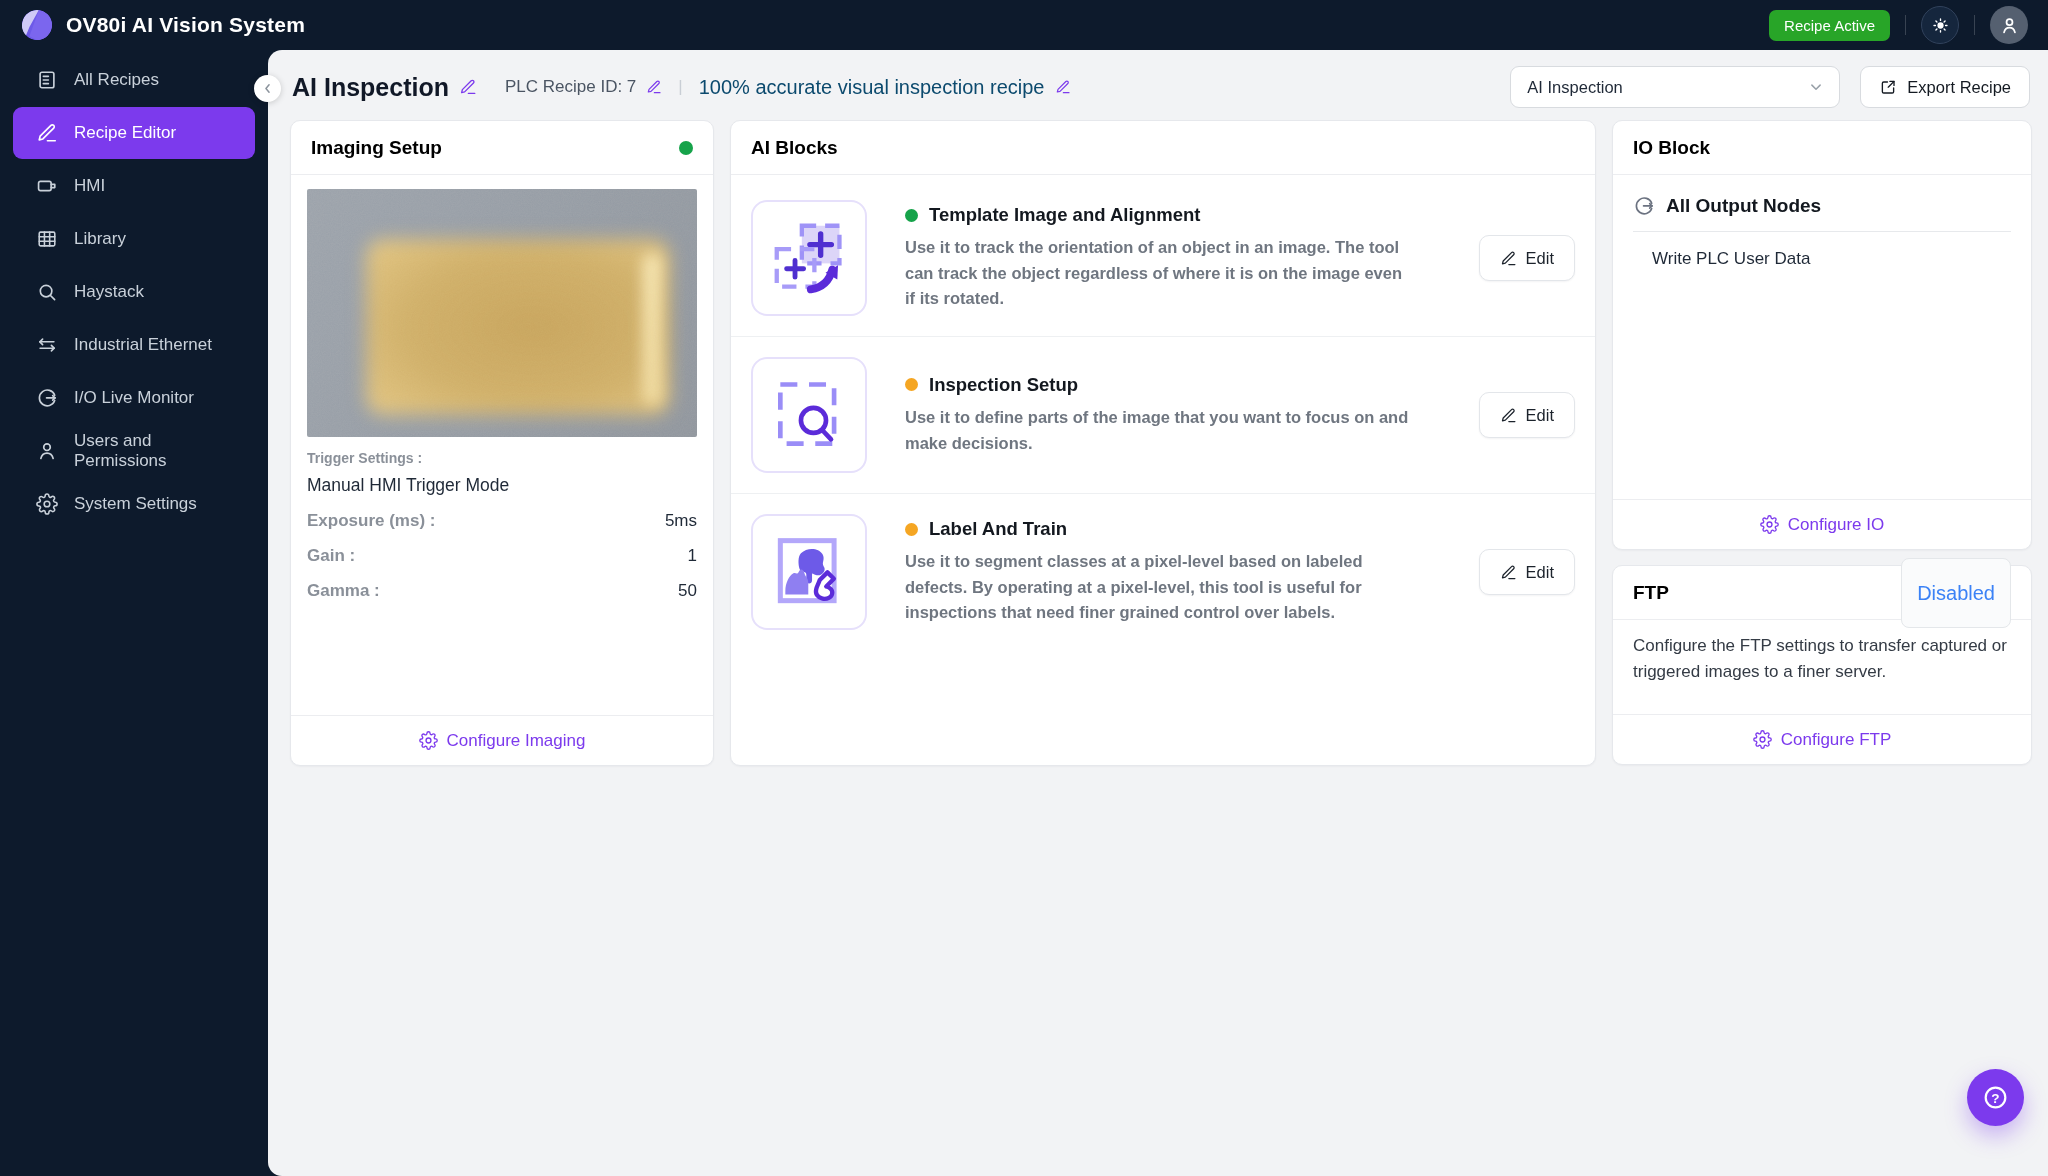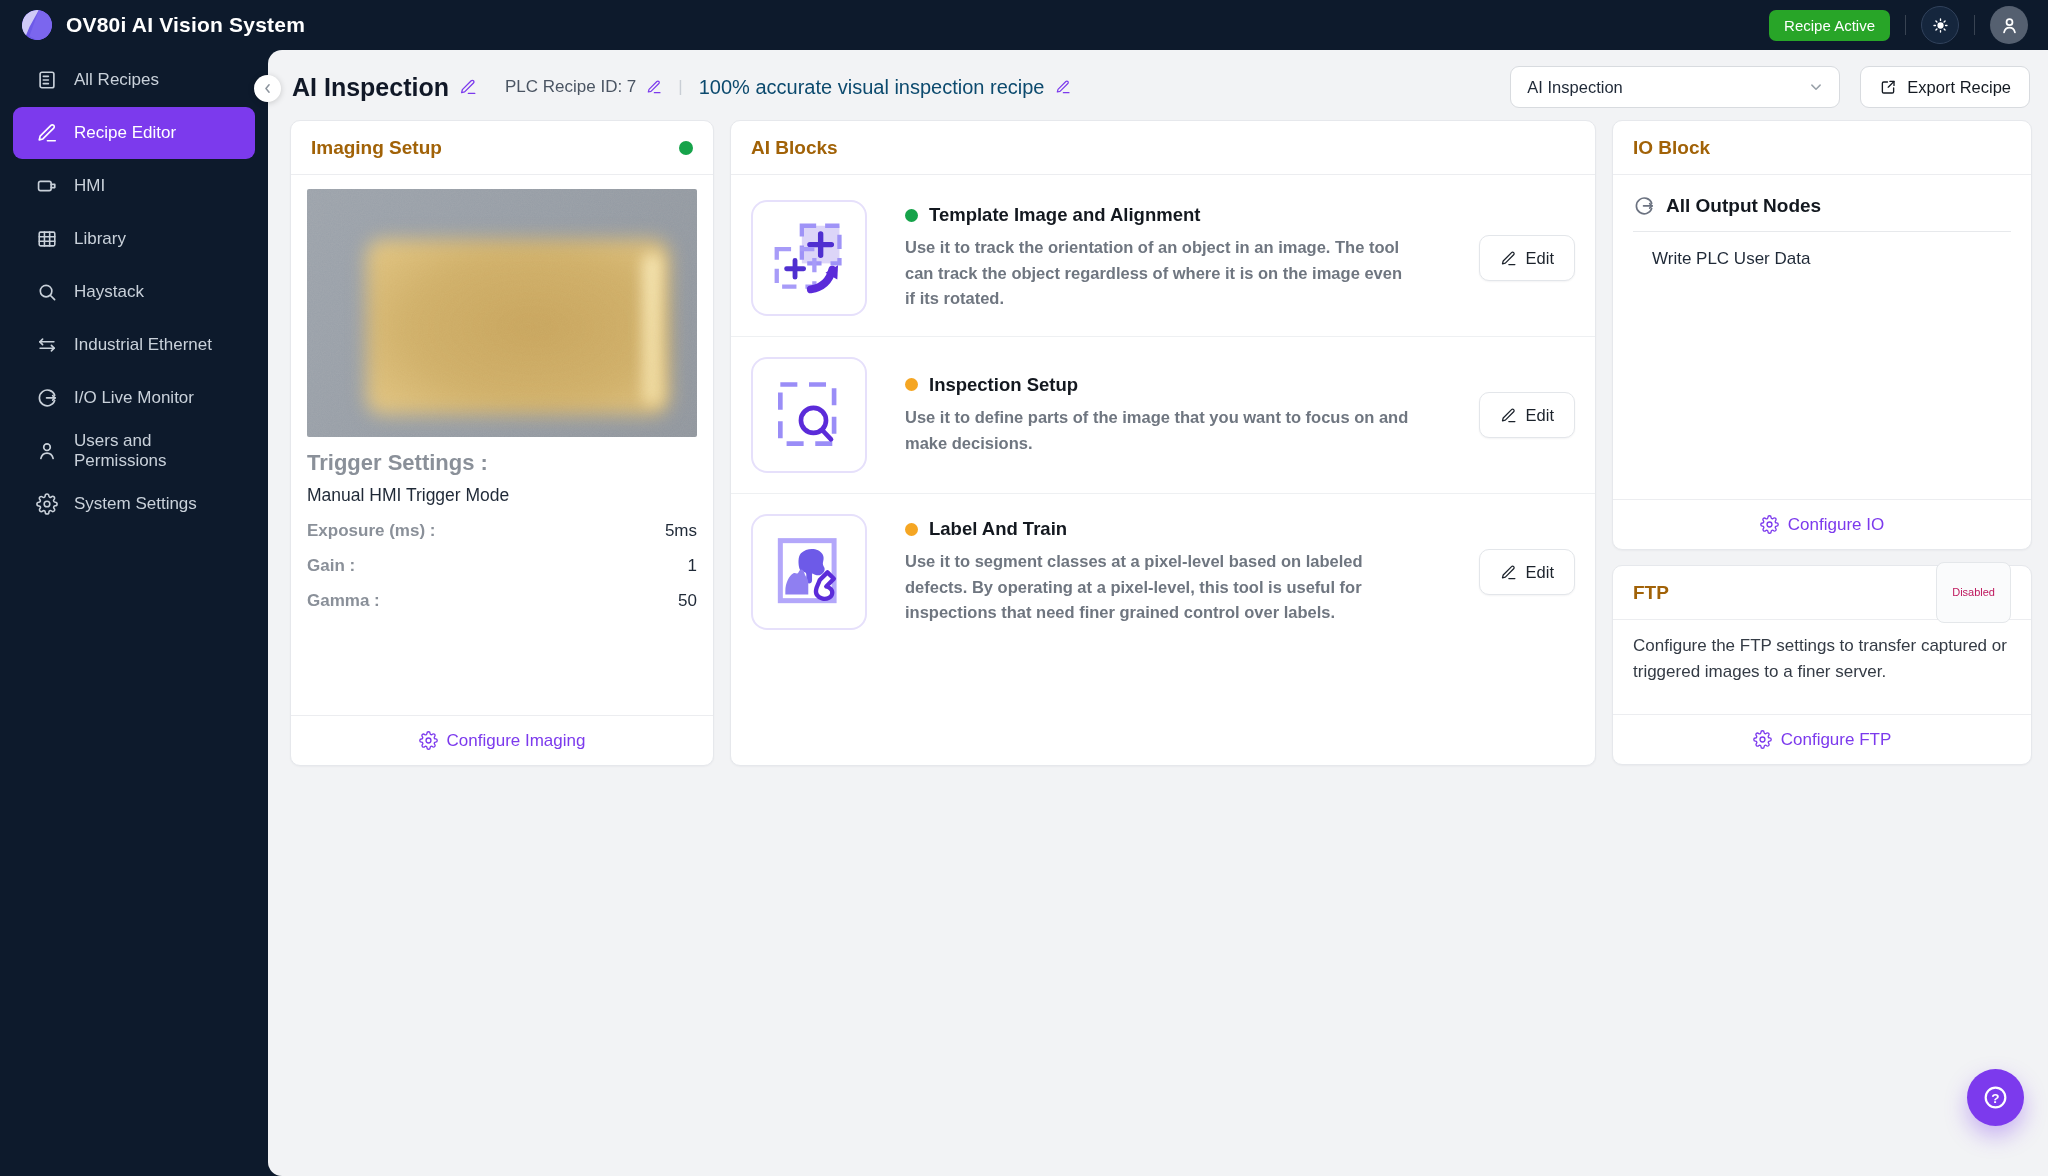--- a/index.html
+++ b/index.html
@@ -56,42 +56,42 @@
   .recipe-select svg { margin-left:auto; width:18px; height:18px; color:#98a0a8; }
   .export-btn { height:42px; display:flex; align-items:center; gap:10px; padding:0 18px;
     background:#fff; border:1px solid #d8dbdf; border-radius:9px; font-size:16.5px;
     color:#141a22; cursor:pointer; font-family:inherit; }
   .export-btn svg { width:18px; height:18px; }
   
   .panel { position:absolute; background:#fff; border:1px solid #e6e8ec; border-radius:10px;
     box-shadow:0 1px 2px rgba(16,24,40,.04); display:flex; flex-direction:column; }
   .panel-head { flex:none; height:54px; display:flex; align-items:center;
     justify-content:space-between; padding:0 20px; border-bottom:1px solid #ecedf0; }
-  .panel-title { font-size:19px; font-weight:600; color:#a16207; }
+  .panel-title { font-size:19px; font-weight:600; color:#000000; }
   .status-dot { width:14px; height:14px; border-radius:50%; flex:none; }
   .panel-foot { flex:none; margin-top:auto; border-top:1px solid #ecedf0; height:50px;
     display:flex; align-items:center; justify-content:center; gap:9px; color:#7c3aed;
     font-size:17px; cursor:pointer; background:none; border-left:none; border-right:none;
     border-bottom:none; font-family:inherit; }
   .panel-foot svg { width:19px; height:19px; }
   .panel-imaging { left:22px;  top:70px;  width:424px; height:646px; }
   .panel-blocks  { left:462px; top:70px;  width:866px; height:646px; }
   .panel-io      { left:1344px;top:70px;  width:420px; height:430px; }
   .panel-ftp     { left:1344px;top:515px; width:420px; height:200px; }
   
   .imaging-body { padding:14px 16px 0; flex:1; }
   .preview { height:248px; position:relative; overflow:hidden; border-radius:2px;
     background:linear-gradient(120deg,#9ba2ab 0%,#949ba4 55%,#8f959d 100%); }
   .gold { position:absolute; left:15%; top:20%; right:7%; bottom:9%; border-radius:18px;
     background:radial-gradient(90% 90% at 55% 50%, #c7a35d 0%, #cfae68 45%, #dfc17d 75%, #eed595 100%);
     filter:blur(9px); }
   .gold-edge { position:absolute; right:9%; top:26%; bottom:13%; width:5%;
     background:linear-gradient(#f4e2ac,#eed89c); filter:blur(7px); border-radius:10px; }
   .noise { position:absolute; inset:0; width:100%; height:100%; opacity:.3; mix-blend-mode:overlay; }
-  .trigger-label { margin-top:13px; font-size:22px; font-weight:700; color:#8a9099; }
+  .trigger-label { margin-top:13px; font-size:14px; font-weight:700; color:#8a9099; }
   .trigger-value { margin-top:9px; font-size:17.5px; color:#1f2937; }
   .setting-row { display:flex; justify-content:space-between; align-items:center; margin-top:15px; }
   .setting-row .lbl { font-size:17px; font-weight:700; color:#8a9099; }
   .setting-row .val { font-size:17px; color:#1f2937; }
   
   .blocks-body { padding:5px 0; }
   .ai-block { display:flex; align-items:center; gap:38px; padding:20px; }
   .ai-block + .ai-block { border-top:1px solid #eef0f2; }
   .blk-tile { width:116px; height:116px; flex:none; border:2px solid #e6e0fb;
     border-radius:16px; display:grid; place-items:center; background:#fff; }
@@ -107,21 +107,21 @@
   .edit-btn svg { width:17px; height:17px; }
   
   .io-body { flex:1; padding:20px 20px 0; }
   .io-group { display:flex; align-items:center; gap:11px; }
   .io-group svg { width:22px; height:22px; color:#6b7280; }
   .io-group-title { font-size:19px; font-weight:700; color:#13181f; }
   .io-sep { border:none; border-top:1px solid #e7e9ec; margin:14px 0 17px; }
   .io-node { font-size:17px; color:#1f2937; padding-left:19px; }
   
   .ftp-badge { background:#fafbfc; border:1px solid #e4e7ea; border-radius:8px;
-    padding:24px 15px; font-size:11px; color:#be185d; line-height:1; }
+    padding:24px 15px; font-size:20px; color:#3b82f6; line-height:1; }
   .ftp-body { flex:1; padding:13px 20px 0; font-size:17px; color:#343b45; line-height:1.5; }
   
   .fab { position:absolute; right:24px; bottom:50px; width:57px; height:57px; border-radius:50%;
     background:#7c3aed; border:none; display:grid; place-items:center; cursor:pointer;
     box-shadow:0 10px 22px rgba(124,58,237,.35); }
   .fab svg { width:31px; height:31px; }
   .hidden-defs { position:absolute; width:0; height:0; overflow:hidden; }
 </style>
 </head>
 <body>

